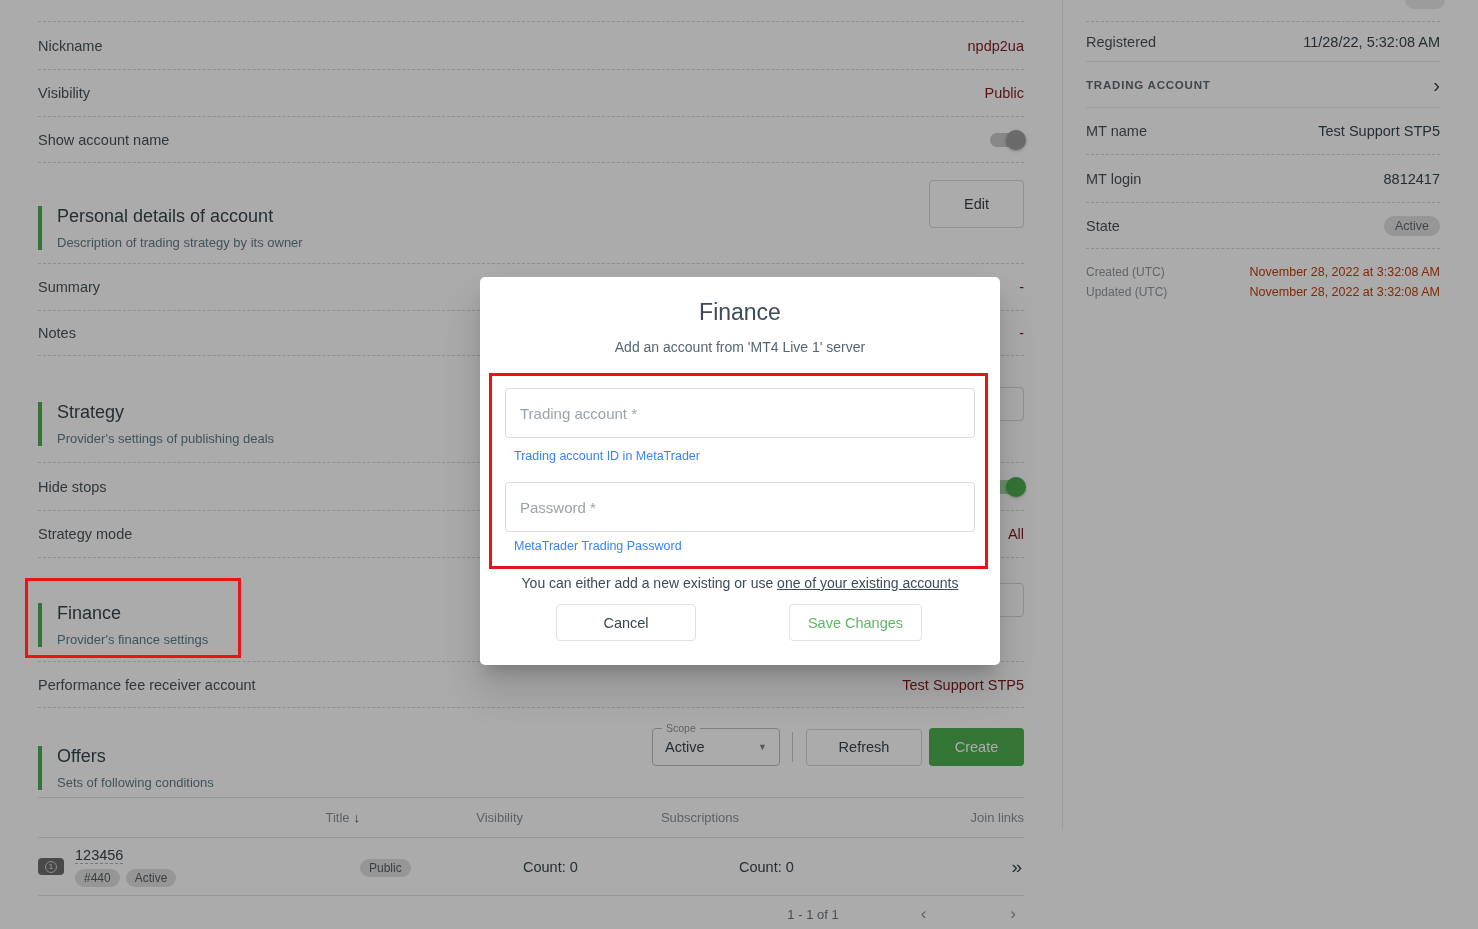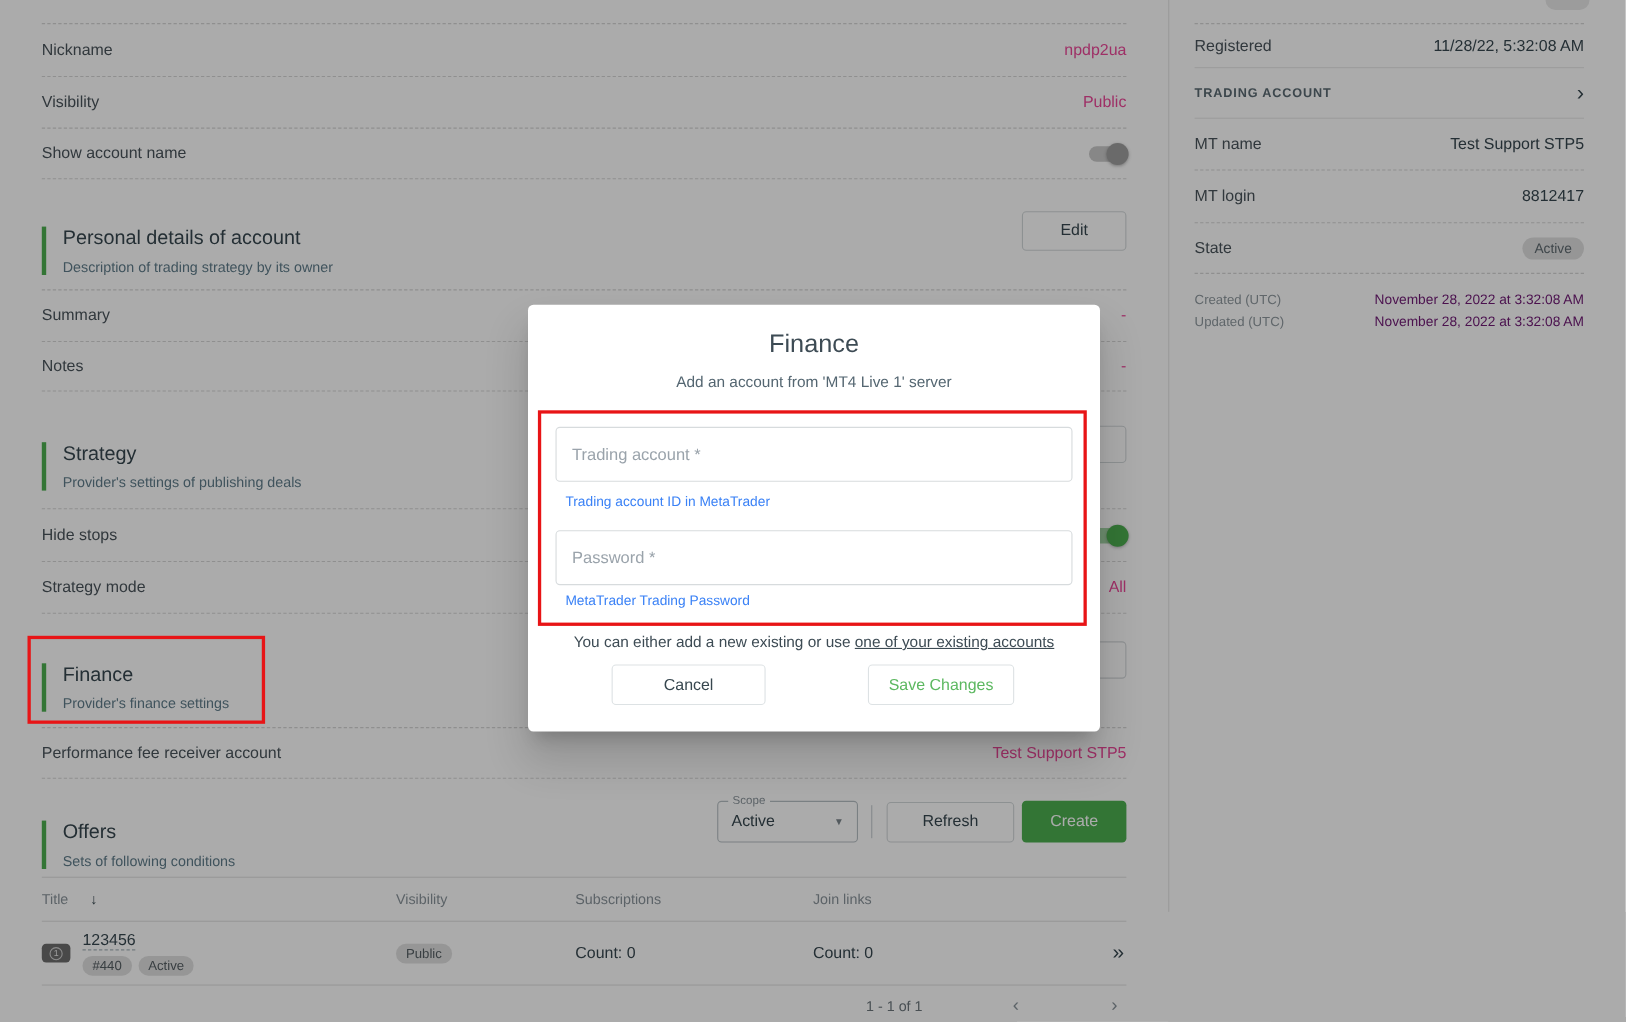--- a/index.html
+++ b/index.html
@@ -10,21 +10,21 @@
     color:#37474f; margin:0 auto;
   }
   
   .main-col { position:absolute; left:0; top:0; width:1062px; height:929px; padding:0 38px; background:#fff; }
   .side-col { position:absolute; left:1062px; top:0; width:416px; height:829px; padding:0 38px 0 23px; border-left:1px solid #e7e7e7; background:#fff; }
 
   
   .spacer-top { height:22px; border-bottom:1px dashed #d6d6d6; }
   .frow { display:flex; justify-content:space-between; align-items:center; border-bottom:1px dashed #d6d6d6; }
   .frow .lbl { font-size:14.5px; color:#4a545b; }
-  .frow .val { font-size:14.5px; color:#ec4899; }
+  .frow .val { font-size:14.5px; color:#7f1d1d; }
   .h48{height:48px}.h47{height:47px}.h46{height:46px}.h45{height:45px}.h40{height:40px}
 
   
   .section { position:relative; display:flex; flex-direction:column; justify-content:center; border-bottom:1px dashed #d6d6d6; }
   .section.solid-b { border-bottom:1px solid #e2e2e2; }
   .shead { border-left:4px solid #4caf50; padding-left:15px;margin-top:30px; }
   .sec-title { font-size:18px; color:#37474f; margin-bottom:8px; }
   .sec-sub { font-size:13px; color:#607d8b; }
   .h101{height:101px}.h107{height:107px}.h104{height:104px}.h90{height:90px}
 
@@ -32,21 +32,21 @@
   .btn-outline {
     background:#fff; border:1px solid #d3d8da; border-radius:4px;
     font-size:14.5px; color:#37474f; font-family:inherit; cursor:pointer;
     display:flex; align-items:center; justify-content:center;
   }
   .btn-green {
     background:#4caf50; border:none; border-radius:4px; color:#fff;
     font-size:14.5px; font-family:inherit; cursor:pointer;
     display:flex; align-items:center; justify-content:center;
   }
-  .edit-abs { position:absolute; right:0; top:29px; width:95px; height:36px; }
+  .edit-abs { position:absolute; right:0; top:17px; width:95px; height:48px; }
 
   
   .switch { position:relative; width:34px; height:14px; border-radius:7px; cursor:pointer; }
   .switch .thumb { position:absolute; top:-3px; width:20px; height:20px; border-radius:50%; box-shadow:0 1px 3px rgba(0,0,0,.3); }
   .switch.gray { background:#c9c9c9; }
   .switch.gray .thumb { right:-2px; background:#9e9e9e; }
   .switch.green { background:#a5d6a7; }
   .switch.green .thumb { right:-2px; background:#4caf50; }
 
   
@@ -56,21 +56,21 @@
   .scope-select .flabel { position:absolute; top:-7px; left:9px; background:#fff; padding:0 4px; font-size:10.5px; color:#8a949b; }
   .scope-select .sval { font-size:14.5px; color:#37474f; flex:1; }
   .scope-select .caret { font-size:9px; color:#7d878d; }
   .vdivider { width:1px; height:30px; background:#c6cdd1; margin:0 13px 0 12px; }
   .refresh-btn { width:116px; height:37px; margin-right:7px; }
   .create-btn { width:95px; height:38px; }
 
   
   .tbl-head { display:grid; grid-template-columns:322px 163px 216px 1fr; align-items:center;
      height:40px; border-bottom:1px solid #e2e2e2; font-size:13px; color:#8a949b; }
-  .tbl-head .thcell { display:flex; align-items:center; gap:20px; }
+  .tbl-head .thcell { display:flex; align-items:center; gap:4px;justify-content:flex-end; }
   .sort-ic { color:#37474f; font-size:13px; }
   .tbl-row { display:grid; grid-template-columns:322px 163px 216px 1fr; align-items:center;
      height:58px; border-bottom:1px solid #e2e2e2; font-size:14.5px; color:#37474f; }
   .titlecell { display:flex; align-items:center; gap:11px; }
   .note-ic { width:26px; height:17px; border-radius:4px; background:#6e6e6e; display:flex; align-items:center; justify-content:center; }
   .note-ic .coin { width:12px; height:12px; border-radius:50%; border:1.5px solid #cfcfcf; color:#e8e8e8;
      font-size:8px; display:flex; align-items:center; justify-content:center; }
   .title-stack { display:flex; flex-direction:column; gap:5px; }
   .row-title { font-size:14.5px; color:#37474f; border-bottom:1px dashed #a9b6bc; width:fit-content; cursor:pointer; }
   .pills { display:flex; gap:6px; }
@@ -87,21 +87,21 @@
   .srow.dash-b { border-bottom:1px dashed #d6d6d6; }
   .srow.solid-b { border-bottom:1px solid #e9e9e9; }
   .srow .lbl { font-size:14.5px; color:#4a545b; }
   .srow .val { font-size:14.5px; color:#37474f; }
   .acct-header { font-size:11.5px; font-weight:bold; letter-spacing:.8px; color:#5b6b73; }
   .chev-r { font-size:20px; color:#37474f; line-height:1; }
   .badge { background:#e0e0e0; color:#5f6a70; border-radius:11px; padding:3px 11px; font-size:12.5px; }
   .meta-block { padding-top:13px; }
   .meta-row { display:flex; justify-content:space-between; height:20px; align-items:center; }
   .meta-row .mlbl { font-size:12px; color:#8f999f; }
-  .meta-row .mval { font-size:12.5px; color:#701a75; }
+  .meta-row .mval { font-size:12.5px; color:#c2410c; }
   .cut-pill { position:absolute; right:33px; top:-9px; width:40px; height:18px; border-radius:9px; background:#e9e9e9; }
 
   
   .overlay { position:absolute; inset:0; background:rgba(0,0,0,0.33); z-index:10; }
   .modal {
     position:absolute; left:480px; top:277px; width:520px; height:388px;
     background:#fff; border-radius:5px; z-index:20;
     box-shadow:0 11px 15px -7px rgba(0,0,0,.2), 0 24px 38px 3px rgba(0,0,0,.14);
   }
   .m-title { position:absolute; top:22px; left:0; width:100%; text-align:center; font-size:23px; color:#3d4b54; }

